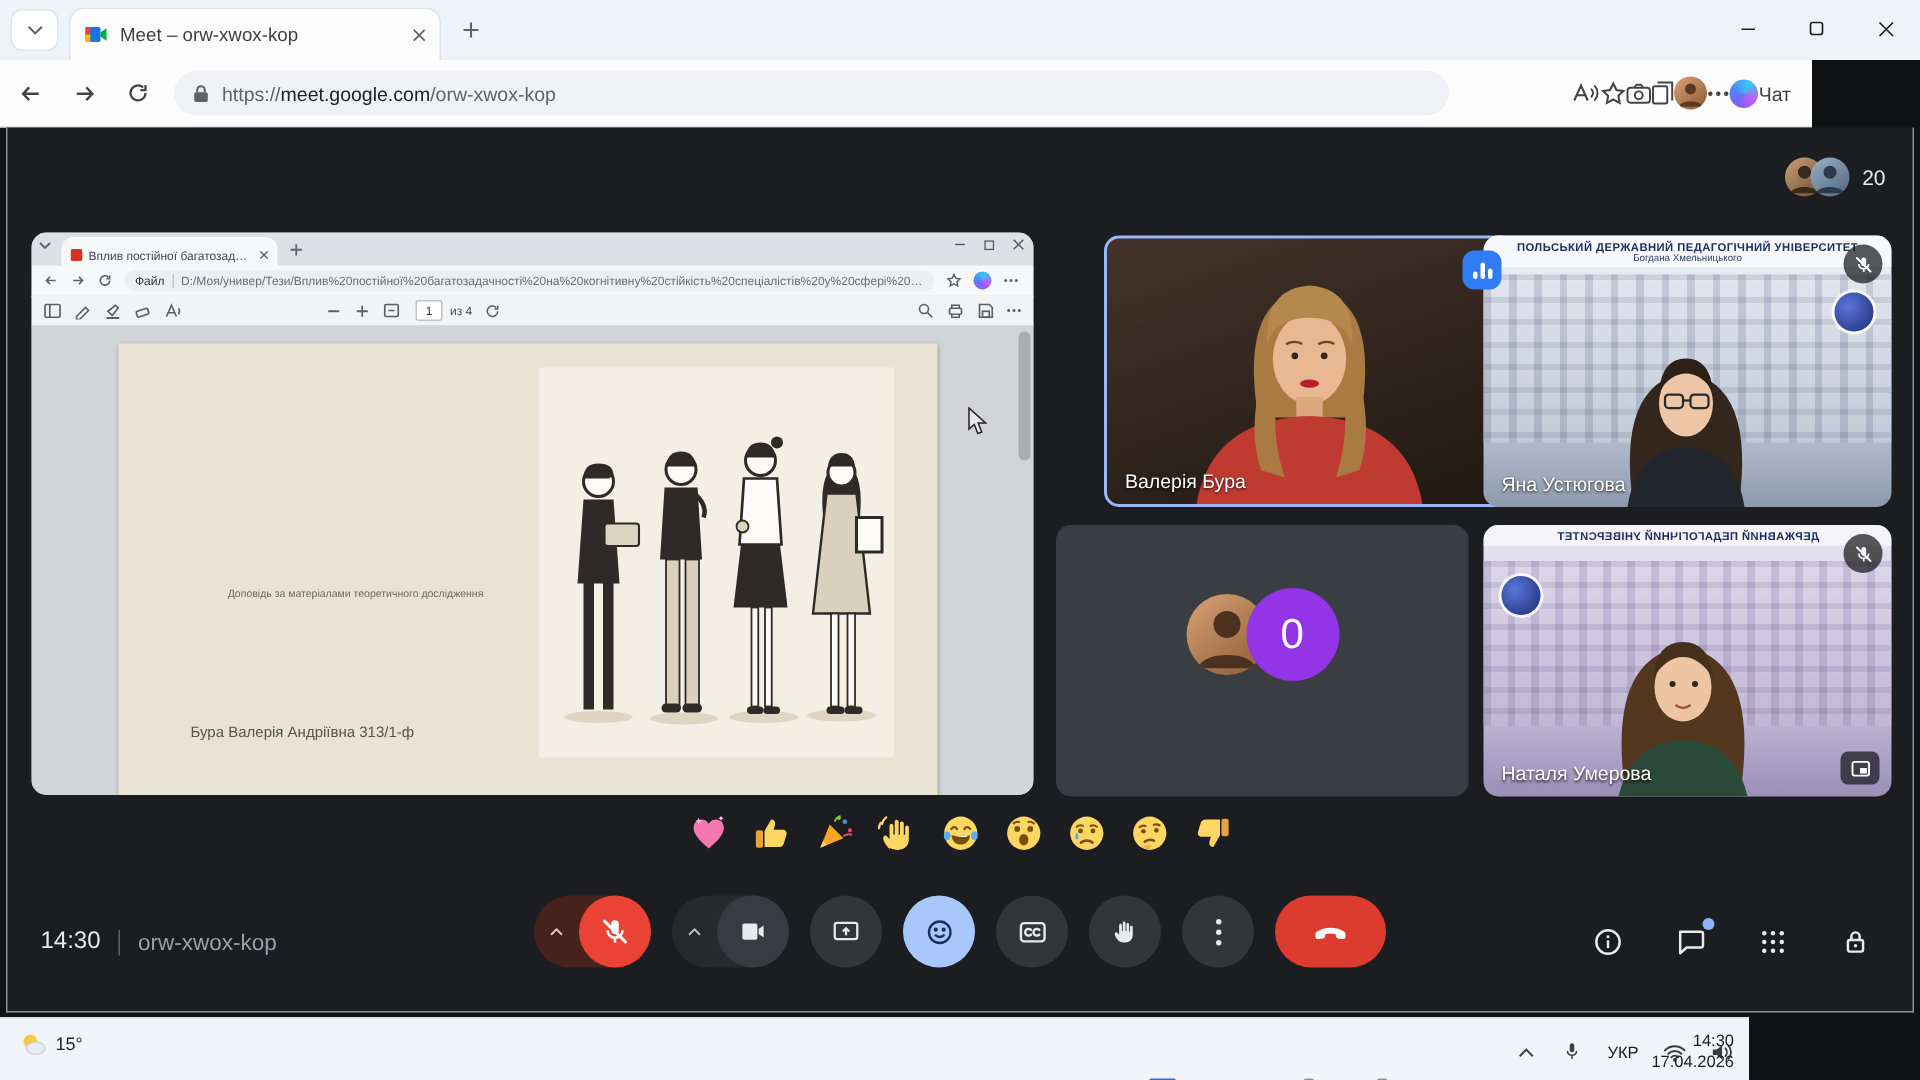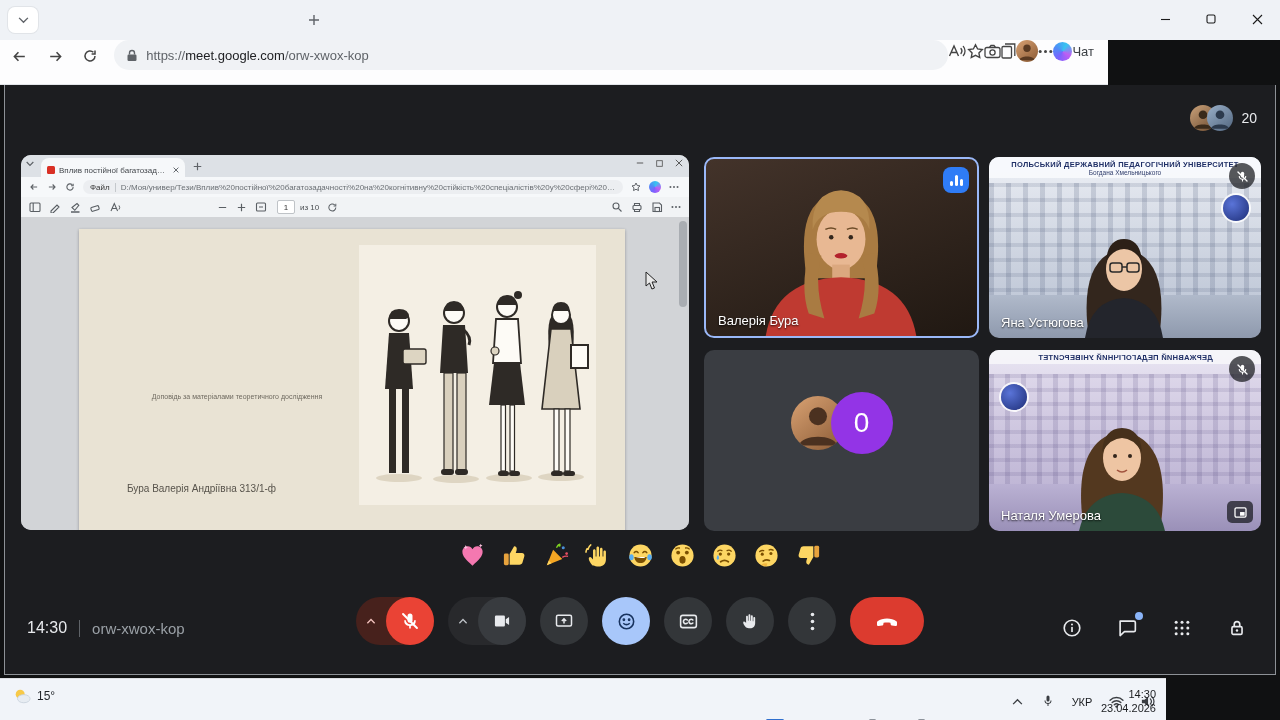--- a/index.html
+++ b/index.html
@@ -10,22 +10,22 @@
   
   .tabstrip{position:absolute;left:0;top:0;width:1280px;height:40px;background:#eff2f6}
   .tabsearch{position:absolute;left:8px;top:7px;width:30px;height:26px;border-radius:7px;background:#fff;
              box-shadow:0 0 0 1px #e1e4e8;display:flex;align-items:center;justify-content:center}
   .tab{position:absolute;left:46px;top:5px;width:248px;height:35px;background:#fdfdfe;border:1px solid #e0e3e7;border-bottom:none;
        border-radius:10px 10px 0 0;display:flex;align-items:center;gap:8px;padding:0 9px;box-sizing:border-box}
   .tabtitle{font-size:12.5px;color:#3b3f44;white-space:nowrap;overflow:hidden;text-overflow:ellipsis;flex:1}
   .newtab{position:absolute;left:304px;top:10px;width:20px;height:20px;display:flex;align-items:center;justify-content:center}
   .wincontrols{position:absolute;right:0;top:0;display:flex}
   .wc{width:46px;height:38px;display:flex;align-items:center;justify-content:center}
-  .addrbar{position:absolute;left:0;top:40px;width:1108px;height:45px;background:#fdfdfe;border-bottom:1px solid #e2e5e9;
-           display:flex;align-items:flex-start;box-sizing:border-box}
+  .addrbar{position:absolute;left:0;top:40px;width:1208px;height:45px;background:#fdfdfe;border-bottom:1px solid #e2e5e9;
+           display:flex;align-items:center;box-sizing:border-box}
   .navbtn{width:32px;height:32px;display:flex;align-items:center;justify-content:center;margin-left:4px}
   .urlpill{height:30px;border-radius:15px;background:#f0f2f5;display:flex;align-items:center;padding:0 12px;gap:8px;
            width:850px;margin-left:8px;box-sizing:border-box}
   .url{font-size:13px;color:#5f6368;white-space:nowrap;overflow:hidden}
   .url .host{color:#202124}
   .addr-right{margin-left:auto;display:flex;align-items:center;padding-right:14px}
   .avatar-s{width:22px;height:22px;border-radius:50%;background:linear-gradient(140deg,#d9a273,#8a5a35);overflow:hidden}
   .copilot{width:19px;height:19px;border-radius:50%;
            background:conic-gradient(from 210deg,#7b61ff,#4f8df7,#36c5f0,#c05ef2,#7b61ff)}
   .copilot-label{font-size:13px;color:#3b3f44}
@@ -122,20 +122,36 @@
 <div id="screen">
 
   <div class="tabstrip">
     <div class="tabsearch">
       <span>
           <svg width="11" height="7" viewBox="0 0 12 8">
             <path d="M1 1l5 5 5-5" stroke="#5f6368" stroke-width="1.6" fill="none"></path>
           </svg>
         </span>
     </div>
+    <div class="tab">
+      <span>
+        <svg width="16" height="16" viewBox="0 0 16 16">
+            <rect x="1" y="3" width="10" height="10" rx="1.2" fill="#1a73e8"></rect>
+            <rect x="1" y="3" width="3.2" height="5" fill="#ea4335"></rect>
+            <rect x="1" y="8" width="3.2" height="5" fill="#fbbc04"></rect>
+            <path d="M11 6.5l4-2.6v8.2l-4-2.6z" fill="#00ac47"></path>
+          </svg>
+      </span>
+      <span class="tabtitle">Meet – orw-xwox-kop</span>
+      <span>
+          <svg width="9" height="9" viewBox="0 0 10 10">
+            <path d="M1 1l8 8M9 1L1 9" stroke="#5f6368" stroke-width="1.3"></path>
+          </svg>
+        </span>
+    </div>
     <div class="newtab">
       <span>
           <svg width="12" height="12" viewBox="0 0 12 12">
             <path d="M6 1v10M1 6h10" stroke="#5f6368" stroke-width="1.4"></path>
           </svg>
         </span>
     </div>
     <div class="wincontrols">
       <div class="wc">
           <svg width="11" height="11" viewBox="0 0 11 11">
@@ -352,21 +368,21 @@
               <path d="M6 2v8M2 6h8" stroke="#5a5f64" stroke-width="1.3"></path>
             </svg>
           </span>
         <span class="ti">
             <svg width="12" height="12" viewBox="0 0 12 12">
               <rect x="1.5" y="2" width="9" height="8" rx="1" fill="none" stroke="#5a5f64" stroke-width="1.1"></rect>
               <path d="M4 6h4" stroke="#5a5f64" stroke-width="1.1"></path>
             </svg>
           </span>
         <span class="pagebox">1</span>
-        <span class="oftotal">из 10</span>
+        <span class="oftotal">из 4</span>
         <span class="ti">
             <svg width="11" height="11" viewBox="0 0 12 12">
               <path d="M9.6 6a3.8 3.8 0 1 1-1.2-2.8M9.6 1.8v2.6H7.2" stroke="#5a5f64" stroke-width="1.1" fill="none"></path>
             </svg>
           </span>
         <span class="ti" style="margin-left:auto">
             <svg width="12" height="12" viewBox="0 0 12 12">
               <circle cx="5" cy="5" r="3" fill="none" stroke="#5a5f64" stroke-width="1.1"></circle>
               <path d="M7.4 7.4 10.5 10.5" stroke="#5a5f64" stroke-width="1.1"></path>
             </svg>
@@ -438,21 +454,21 @@
               <rect x="206" y="164" width="5" height="62" fill="#fdfbf6" stroke="#2e2a26" stroke-width="1.2"></rect>
               <rect x="192" y="226" width="12" height="5" rx="2.5" fill="#2e2a26"></rect>
                 <rect x="204" y="226" width="12" height="5" rx="2.5" fill="#2e2a26"></rect>
             </svg>
           </div>
         </div>
         <div class="scroll"></div>
       </div>
     </div>
 
-    <div class="tile" style="left:699px;top:72px;width:275px;height:181px;border:2px solid #9ab8f8;box-sizing:border-box;background:linear-gradient(160deg,#43332a,#201812)">
+    <div class="tile" style="left:731px;top:72px;width:275px;height:181px;border:2px solid #9ab8f8;box-sizing:border-box;background:linear-gradient(160deg,#43332a,#201812)">
       <svg width="271" height="177" viewBox="0 0 275 181">
         <path d="M102 122q-10-62 14-80 20-14 42 0 24 18 14 80z" fill="#a97b42"></path>
         <ellipse cx="137" cy="82" rx="25" ry="31" fill="#e8b893"></ellipse>
         <path d="M108 72q-2-38 29-40 31 2 29 40-6-18-29-18t-29 18z" fill="#b5894e"></path>
         <circle cx="127" cy="80" r="2.3" fill="#33261c"></circle>
           <circle cx="147" cy="80" r="2.3" fill="#33261c"></circle>
         <path d="M121 72q6-3 11 0M143 72q6-3 11 0" stroke="#6b4a26" stroke-width="1.6" fill="none"></path>
         <ellipse cx="137" cy="99" rx="6.5" ry="2.8" fill="#b3222c"></ellipse>
         <rect x="128" y="108" width="18" height="14" fill="#dba87f"></rect>
         <path d="M60 181q10-58 77-60 67 2 77 60z" fill="#bf3a31"></path>
@@ -767,16 +783,16 @@
         </svg>
       </div>
     <div class="tray" style="left:1136px;width:24px">
         <svg width="15" height="13" viewBox="0 0 17 14">
           <path d="M1 5h3l4-3.5v11L4 9H1z" fill="#3a3d42"></path>
           <path d="M10.5 4a4.5 4.5 0 0 1 0 6M12.8 2a7.5 7.5 0 0 1 0 10" fill="none" stroke="#3a3d42" stroke-width="1.4" stroke-linecap="round"></path>
         </svg>
       </div>
     <div class="clock">
       <div>14:30</div>
-      <div>23.04.2026</div>
+      <div>17.04.2026</div>
     </div>
   </div>
 </div>
 
 </body></html>

